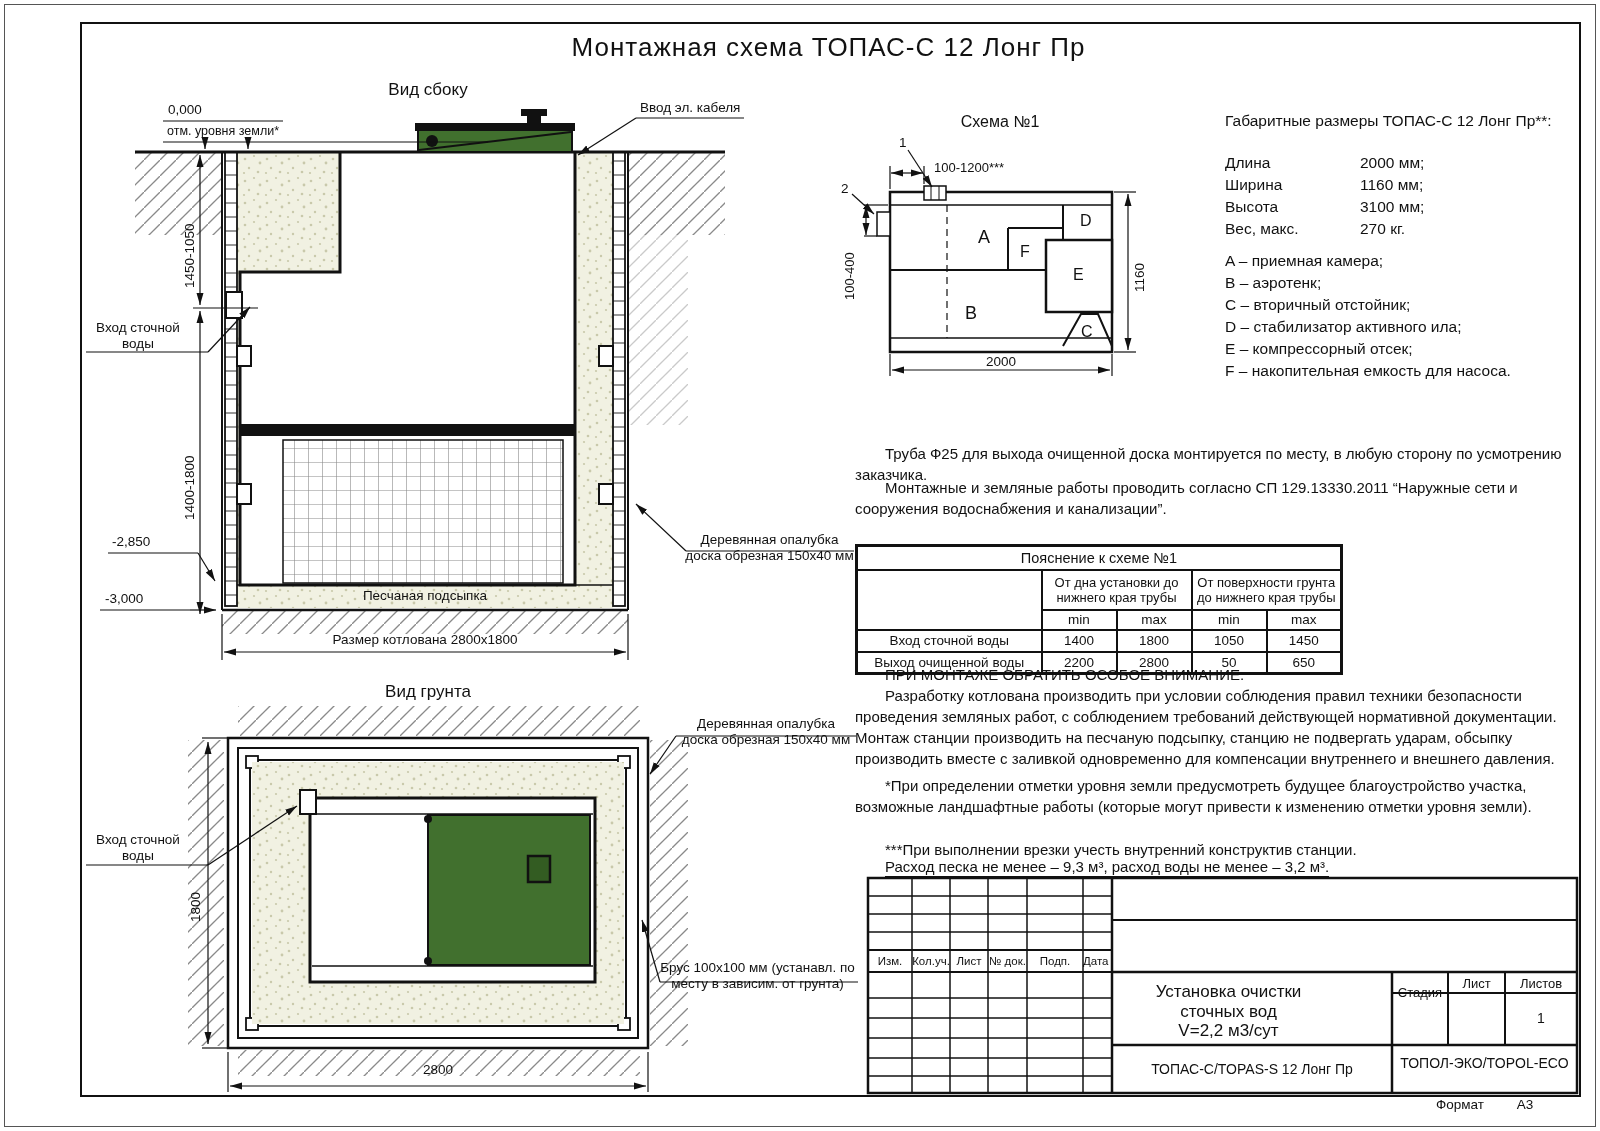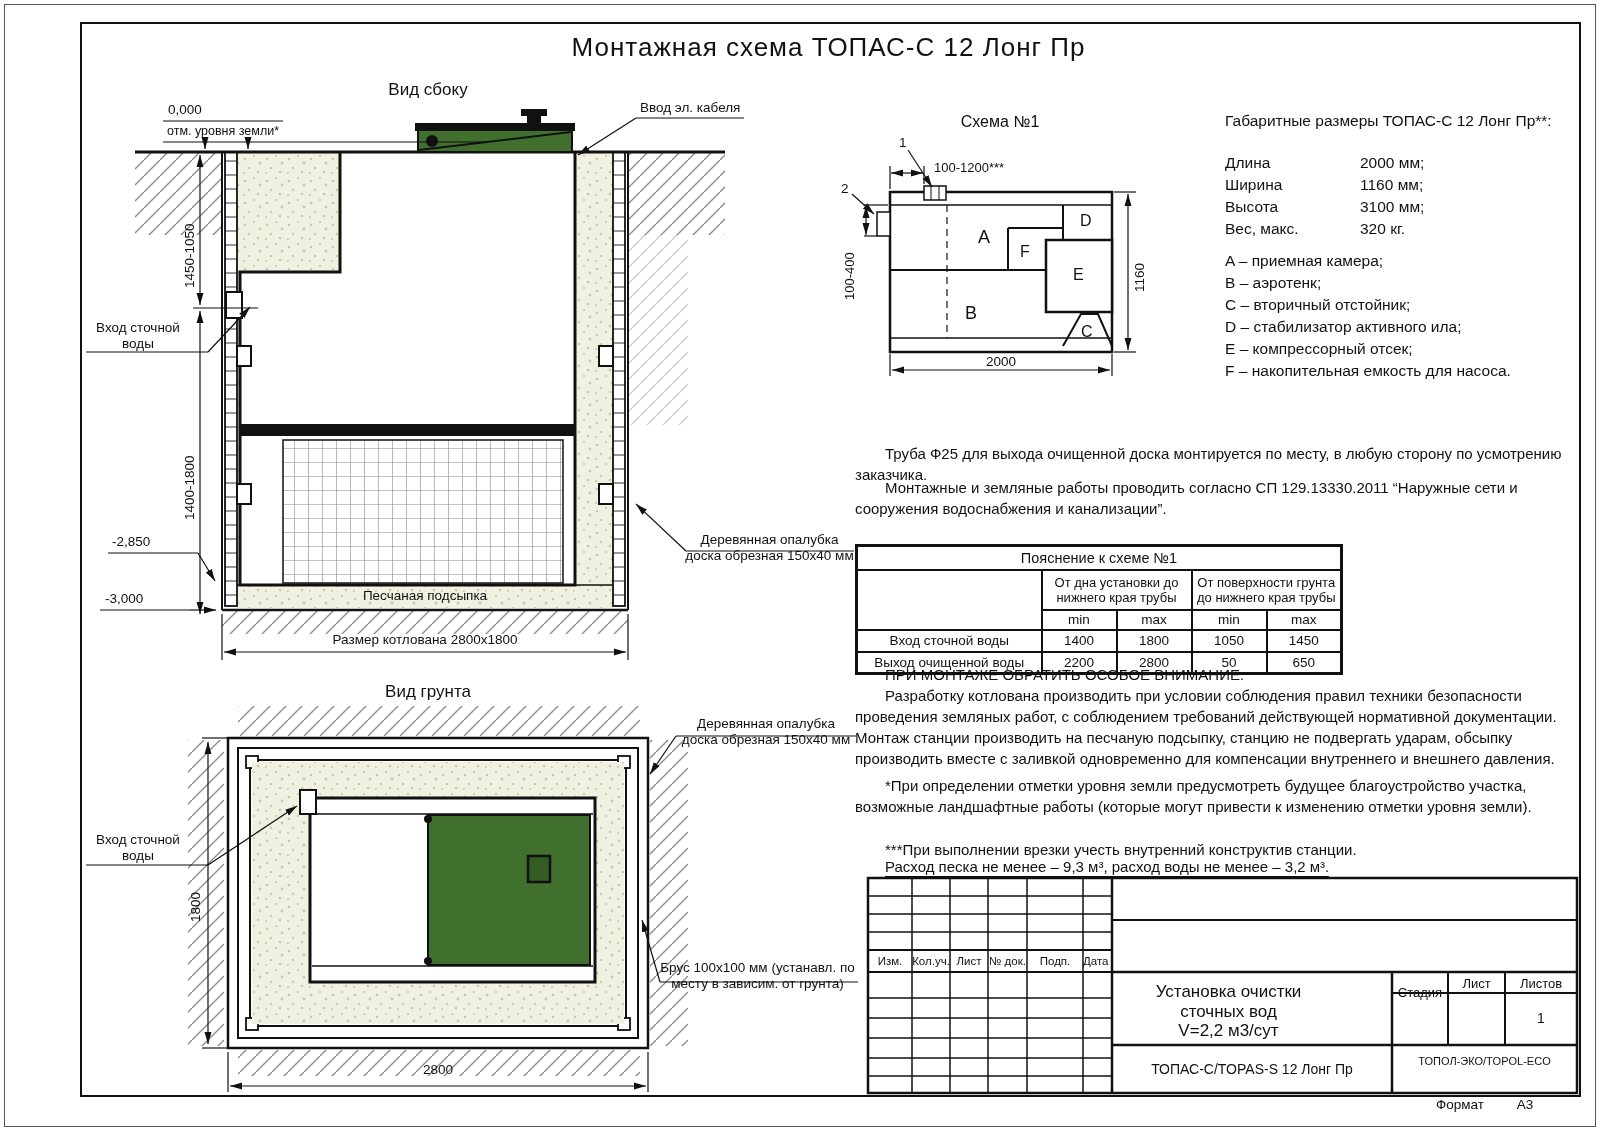--- a/index.html
+++ b/index.html
@@ -268,21 +268,21 @@
 
   <div class="blk">
     <div class="lbl t-spec" style="left:1225px; top:112px;">Габаритные размеры ТОПАС-С 12 Лонг Пр**:</div>
     <div class="lbl t-spec" style="left:1225px; top:154px;">Длина</div>
     <div class="lbl t-spec" style="left:1360px; top:154px;">2000 мм;</div>
     <div class="lbl t-spec" style="left:1225px; top:176px;">Ширина</div>
     <div class="lbl t-spec" style="left:1360px; top:176px;">1160 мм;</div>
     <div class="lbl t-spec" style="left:1225px; top:198px;">Высота</div>
     <div class="lbl t-spec" style="left:1360px; top:198px;">3100 мм;</div>
     <div class="lbl t-spec" style="left:1225px; top:220px;">Вес, макс.</div>
-    <div class="lbl t-spec" style="left:1360px; top:220px;">320 кг.</div>
+    <div class="lbl t-spec" style="left:1360px; top:220px;">270 кг.</div>
     <div class="lbl t-spec" style="left:1225px; top:252px;">A – приемная камера;</div>
     <div class="lbl t-spec" style="left:1225px; top:274px;">B – аэротенк;</div>
     <div class="lbl t-spec" style="left:1225px; top:296px;">C – вторичный отстойник;</div>
     <div class="lbl t-spec" style="left:1225px; top:318px;">D – стабилизатор активного ила;</div>
     <div class="lbl t-spec" style="left:1225px; top:340px;">E – компрессорный отсек;</div>
     <div class="lbl t-spec" style="left:1225px; top:362px;">F – накопительная емкость для насоса.</div>
   </div>
 
   <div class="lbl t-note ind" style="left:855px; top:443px; width:710px; white-space:normal;">Труба Ф25 для выхода очищенной доска монтируется по месту, в любую сторону по усмотрению заказчика.</div>
   <div class="lbl t-note ind" style="left:855px; top:477px; width:705px; white-space:normal;">Монтажные и земляные работы проводить согласно СП 129.13330.2011 “Наружные сети и сооружения водоснабжения и канализации”.</div>
@@ -341,20 +341,20 @@
   <div class="stamp-lbl" style="left:912px; top:955px; width:38px;">Кол.уч.</div>
   <div class="stamp-lbl" style="left:950px; top:955px; width:38px;">Лист</div>
   <div class="stamp-lbl" style="left:988px; top:955px; width:39px;">№ док.</div>
   <div class="stamp-lbl" style="left:1027px; top:955px; width:56px;">Подп.</div>
   <div class="stamp-lbl" style="left:1083px; top:955px; width:19px;">Дата</div>
 
   <div class="lbl pre c" style="left:1112px; top:982px; width:233px; font-size:17px; line-height:19.5px;">Установка очистки
 сточных вод
 V=2,2 м3/сут</div>
   <div class="lbl c" style="left:1112px; top:1061px; width:280px; font-size:14px;">ТОПАС-С/TOPAS-S 12 Лонг Пр</div>
-  <div class="lbl c" style="left:1392px; top:1055px; width:185px; font-size:11px;">ТОПОЛ-ЭКО/TOPOL-ECO</div>
+  <div class="lbl c" style="left:1392px; top:1055px; width:185px; font-size:14px;">ТОПОЛ-ЭКО/TOPOL-ECO</div>
   <div class="lbl c" style="left:1392px; top:976px; width:56px; font-size:13px;margin-top:9px;">Стадия</div>
   <div class="lbl c" style="left:1448px; top:976px; width:57px; font-size:13px;">Лист</div>
   <div class="lbl c" style="left:1505px; top:976px; width:72px; font-size:13px;">Листов</div>
   <div class="lbl c" style="left:1505px; top:1010px; width:72px; font-size:14px;">1</div>
   <div class="lbl c" style="left:1420px; top:1097px; width:80px; font-size:13.5px;">Формат</div>
   <div class="lbl c" style="left:1505px; top:1097px; width:40px; font-size:13.5px;">А3</div>
 </div>
 
 </body></html>

